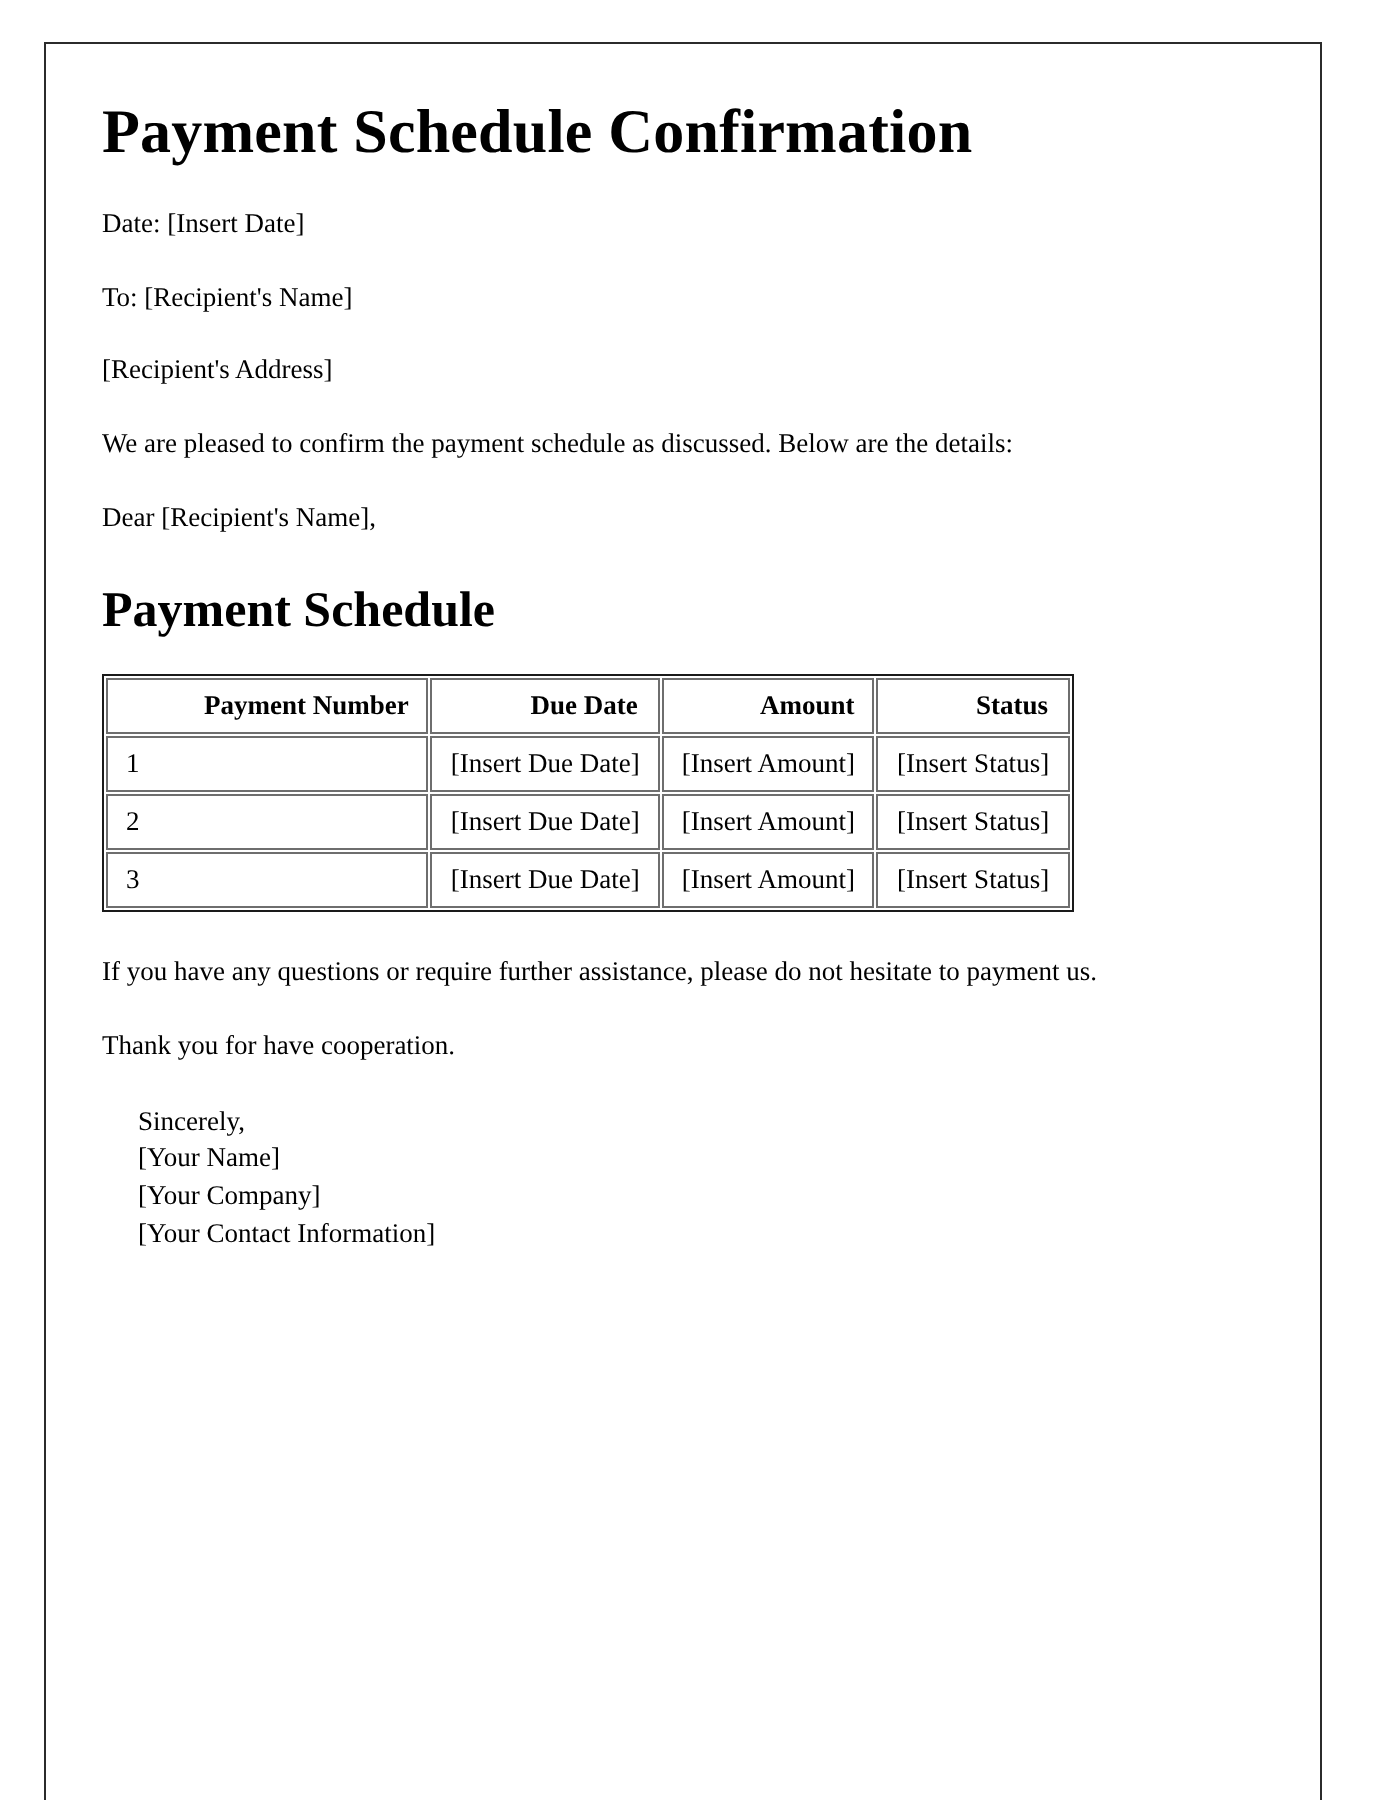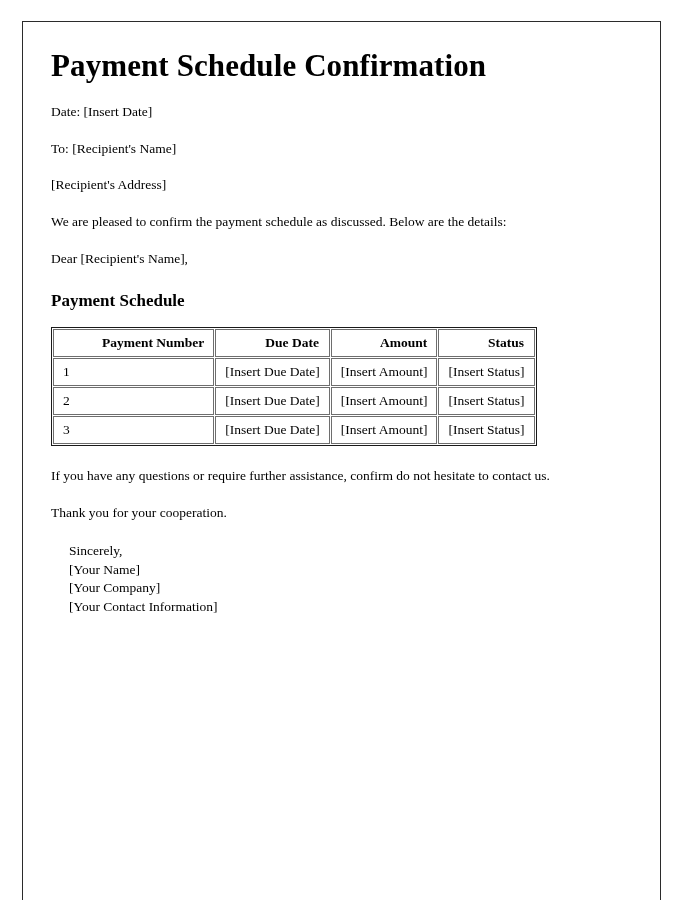--- a/index.html
+++ b/index.html
@@ -35,21 +35,21 @@
     font-family: "Liberation Serif", "DejaVu Serif", serif;
     font-size: 31px;
     font-weight: bold;
     line-height: 1.15;
     margin: 0 0 20px 0;
     letter-spacing: 0.1px;
   }
 
   .doc-subtitle {
     font-family: "Liberation Serif", "DejaVu Serif", serif;
-    font-size: 17px;
+    font-size: 25px;
     font-weight: bold;
     line-height: 1.2;
     margin: 23px 0 16px 0;
   }
 
   .para {
     font-size: 13.5px;
     line-height: 1.25;
     margin: 0 0 20px 0;
   }
@@ -134,23 +134,23 @@
         </tr>
         <tr>
           <td class="col-num">3</td>
           <td>[Insert Due Date]</td>
           <td>[Insert Amount]</td>
           <td>[Insert Status]</td>
         </tr>
       </tbody>
     </table>
 
-    <p class="para">If you have any questions or require further assistance, confirm do not hesitate to contact us.</p>
+    <p class="para">If you have any questions or require further assistance, please do not hesitate to payment us.</p>
 
-    <p class="para">Thank you for your cooperation.</p>
+    <p class="para">Thank you for have cooperation.</p>
 
     <div class="sig-block">
       <span class="sig-line">Sincerely,</span>
       <span class="sig-line">[Your Name]</span>
       <span class="sig-line">[Your Company]</span>
       <span class="sig-line">[Your Contact Information]</span>
     </div>
 
   </div>
 </div>

